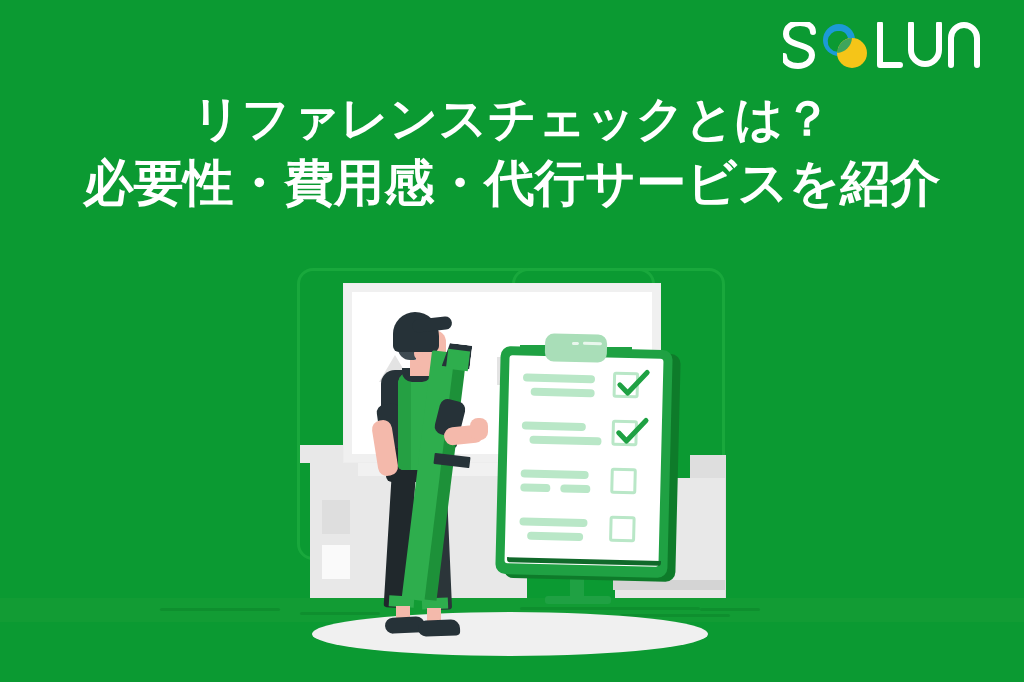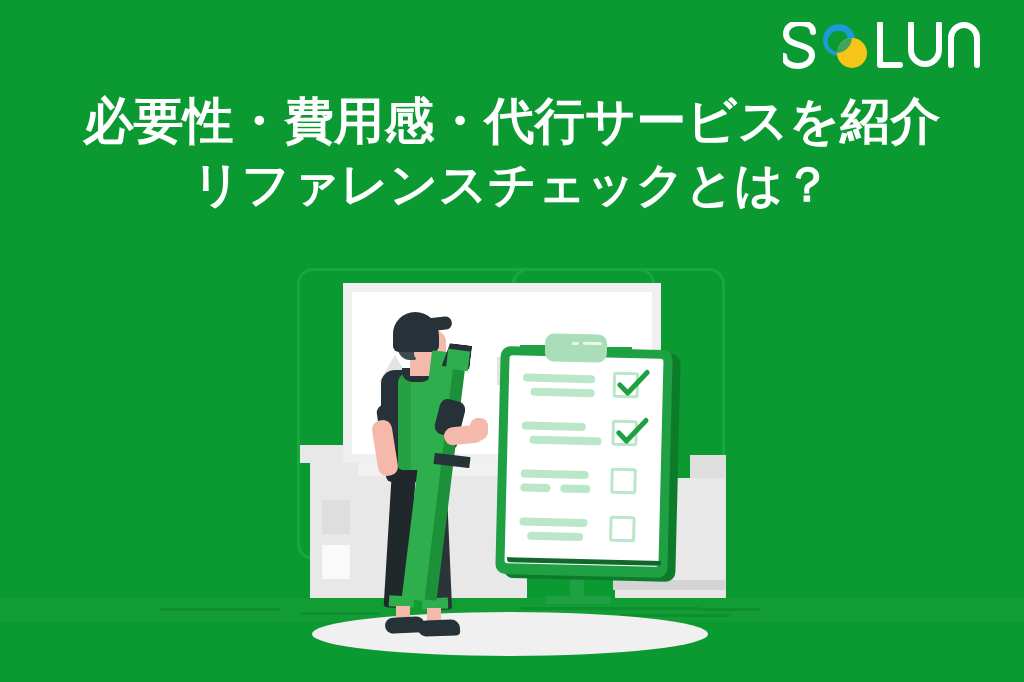--- a/index.html
+++ b/index.html
@@ -316,22 +316,22 @@
         <path d="M187 43 L187 43" stroke="none"></path>
       </g>
     </svg>
     <svg width="0" height="0" style="position:absolute">
         <defs></defs>
       </svg>
 
   </div>
 
   <div id="title-block">
+    <span class="title-line" id="title-line-1">リファレンスチェックとは？</span>
     <span class="title-line" id="title-line-2">必要性・費用感・代行サービスを紹介</span>
-    <span class="title-line" id="title-line-1">リファレンスチェックとは？</span>
   </div>
 
   <div>
 
     <div class="abs panel-outline" id="panel-left"></div>
     <div class="abs panel-outline" id="panel-right"></div>
 
     <div class="abs furn" id="furn-counter"></div>
     <div class="abs furn" id="furn-counter-top"></div>
     <div class="abs furn" id="furn-cabinet"></div>

